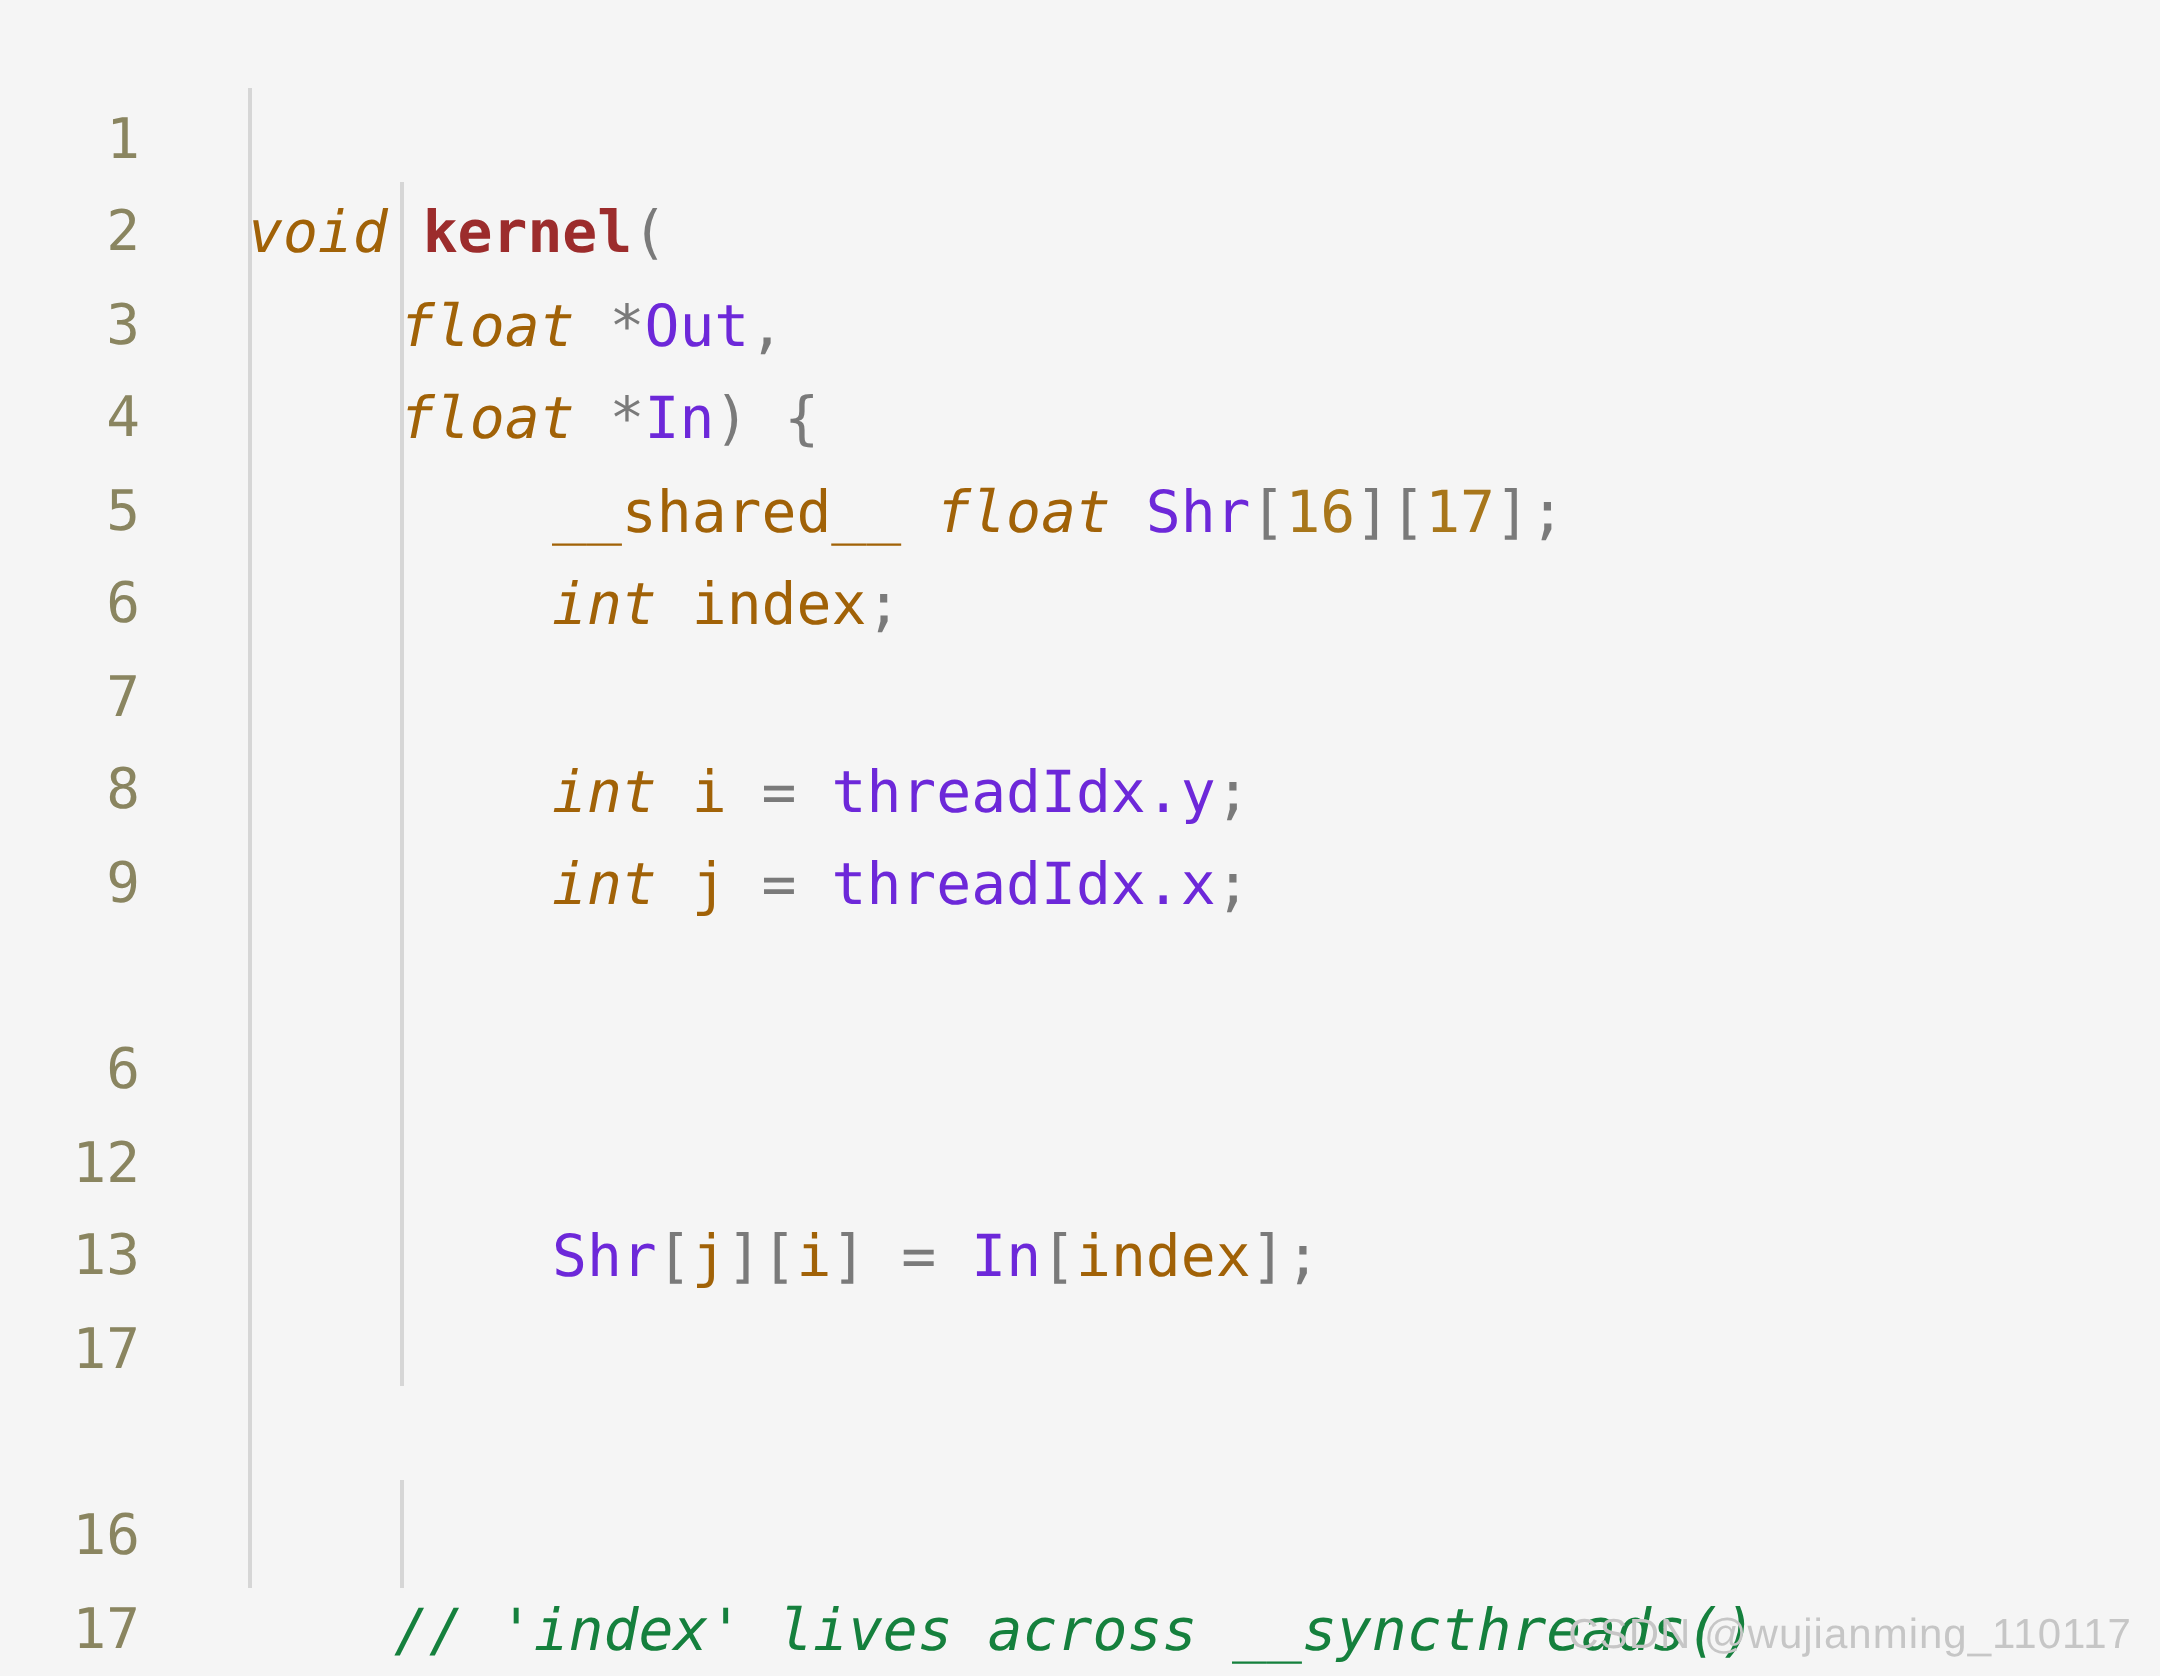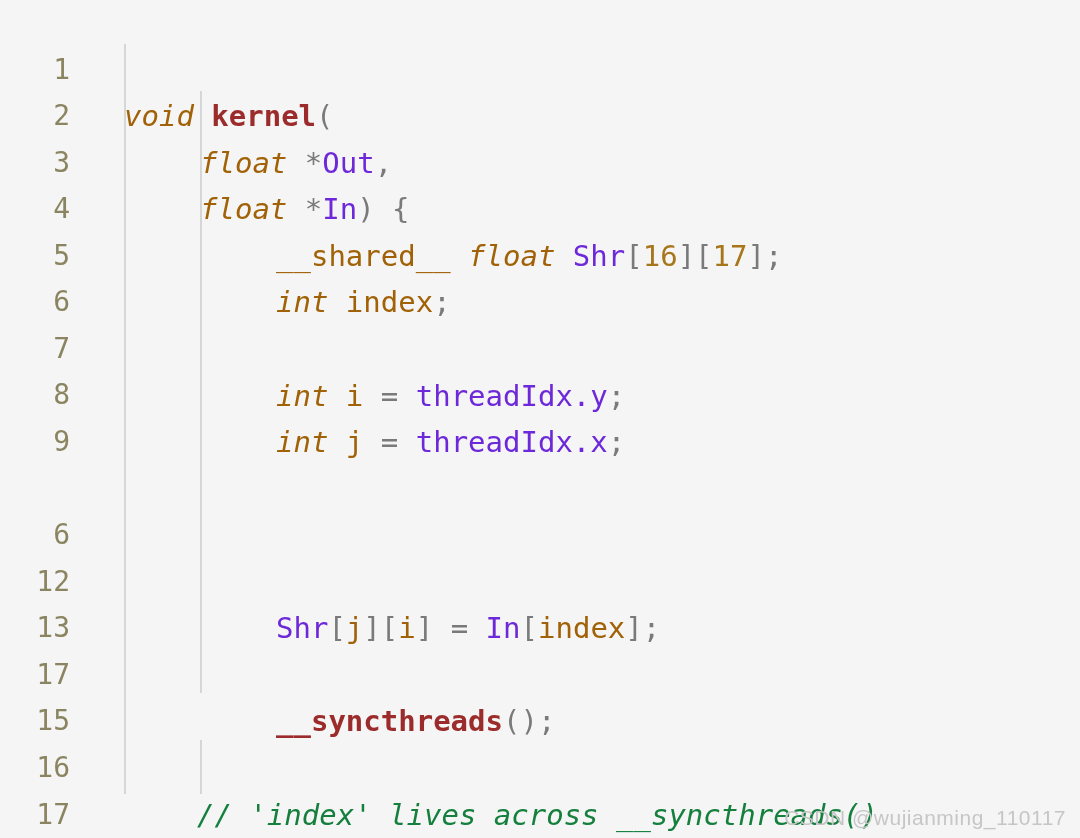--- a/index.html
+++ b/index.html
@@ -144,27 +144,22 @@
     <span class="code-text" style="left:276px"><span class="tok-ident">Shr</span><span class="tok-punct">[</span><span class="tok-plain">j</span><span class="tok-punct">]</span><span class="tok-punct">[</span><span class="tok-plain">i</span><span class="tok-punct">]</span> <span class="tok-punct">=</span> <span class="tok-ident">In</span><span class="tok-punct">[</span><span class="tok-plain">index</span><span class="tok-punct">]</span><span class="tok-punct">;</span></span>
   </div>
 
   <div class="code-line" style="top:558.7px">
     <span class="gutter">13</span>
     <span class="code-text" style="left:276px"></span>
   </div>
 
   <div class="code-line" style="top:605.3px">
     <span class="gutter">17</span>
-    <span class="code-text" style="left:276px"><span class="tok-fn">__syncthreads</span><span class="tok-punct">(</span><span class="tok-punct">)</span><span class="tok-punct">;</span></span>
   </div>
 
-  <div class="code-line" style="top:651.8px">
-    <span class="gutter">15</span>
-    <span class="code-text" style="left:276px"></span>
-  </div>
 
   <div class="code-line" style="top:698.4px">
     <span class="gutter">16</span>
     <span class="code-text tok-comment" style="left:197px">// 'index' lives across __syncthreads()</span>
   </div>
 
   <div class="code-line" style="top:745.0px">
     <span class="gutter">17</span>
     
   </div>

